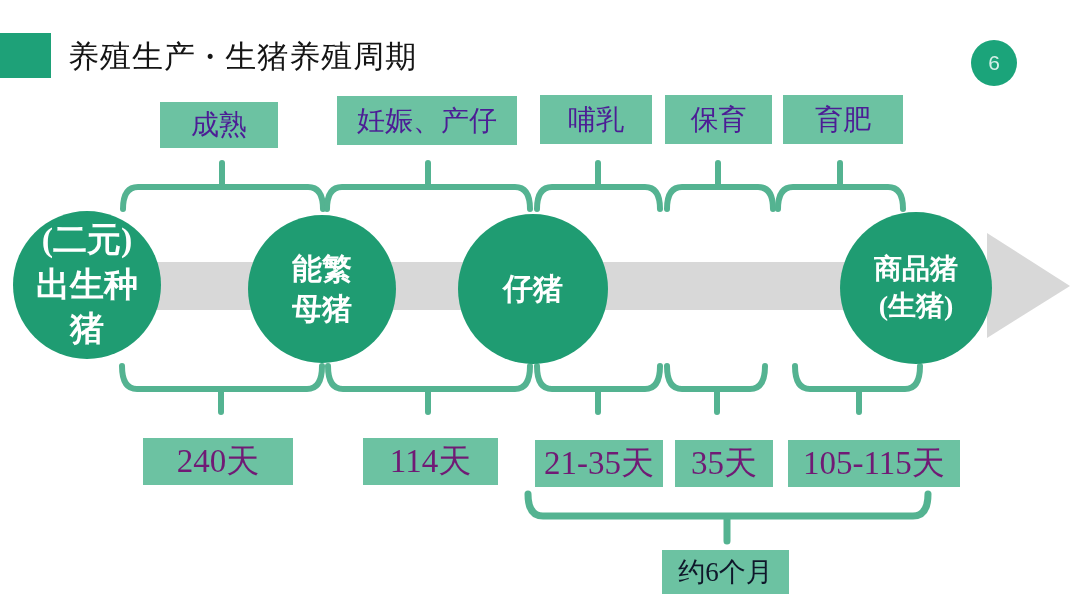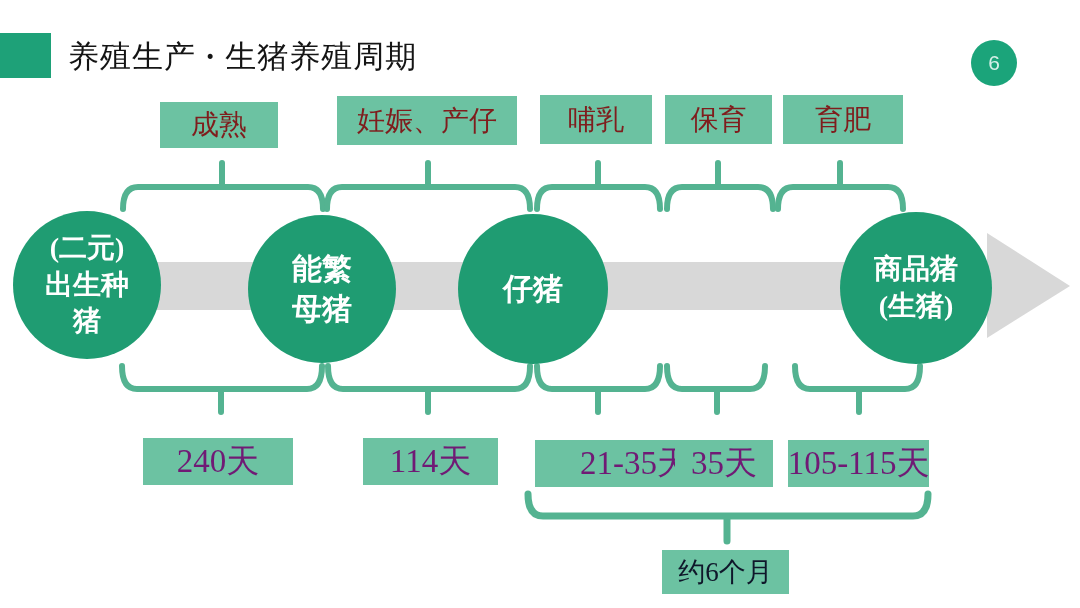--- a/index.html
+++ b/index.html
@@ -24,41 +24,41 @@
   .page-badge {
     position: absolute; left: 971px; top: 40px; width: 46px; height: 46px;
     border-radius: 50%; background: var(--badge-green, #1ba47a);
     color: rgba(255,255,255,0.82); font-size: 21px;
     display: flex; align-items: center; justify-content: center;
     font-family: "Liberation Sans", sans-serif;
   }
 
   
   .stage-label {
-    position: absolute; background: var(--box-green, #6cc2a2); color: #7f1d1d;
+    position: absolute; background: var(--box-green, #6cc2a2); color: #4c1d95;
     display: flex; align-items: center; justify-content: center;
     font-size: 28px; z-index: 3; white-space: nowrap;
   }
   .stage-label.s1 { left: 160px; top: 102px; width: 118px; height: 46px; }
   .stage-label.s2 { left: 337px; top:  96px; width: 180px; height: 49px; }
   .stage-label.s3 { left: 540px; top:  95px; width: 112px; height: 49px; text-align: right; }
   .stage-label.s4 { left: 665px; top:  95px; width: 107px; height: 49px; }
   .stage-label.s5 { left: 783px; top:  95px; width: 120px; height: 49px; }
 
   
   .duration-label {
     position: absolute; background: var(--box-green, #6cc2a2); color: #701a75;
     display: flex; align-items: center; justify-content: center;
     font-size: 33px; z-index: 3; white-space: nowrap;
   }
   .duration-label.d1 { left: 143px; top: 438px; width: 150px; height: 47px; }
   .duration-label.d2 { left: 363px; top: 438px; width: 135px; height: 47px; }
-  .duration-label.d3 { left: 535px; top: 440px; width: 128px; height: 47px; padding-left: 36px; }
+  .duration-label.d3 { left: 535px; top: 440px; width: 128px; height: 47px; }
   .duration-label.d4 { left: 675px; top: 440px; width:  98px; height: 47px; }
-  .duration-label.d5 { left: 788px; top: 440px; width: 141px; height: 47px; }
+  .duration-label.d5 { left: 788px; top: 440px; width: 172px; height: 47px; }
 
   .summary-label {
     position: absolute; left: 662px; top: 550px; width: 127px; height: 44px;
     background: var(--box-green, #6cc2a2); color: #0f172a;
     display: flex; align-items: center; justify-content: center;
     font-size: 27px; z-index: 3; white-space: nowrap;
   }
 
   
   #brace-svg { position: absolute; left: 0; top: 0; z-index: 1; }
@@ -69,21 +69,21 @@
   #brace-svg .arrow-shape { fill: var(--arrow-gray, #d8d8d8); stroke: none; }
 
   
   .node-circle {
     position: absolute; border-radius: 50%;
     background: var(--circle-green, #1f9c72); color: #ffffff;
     display: flex; align-items: center; justify-content: center;
     text-align: center; font-weight: 700; z-index: 2;
     white-space: pre-line; line-height: 1.32;
   }
-  .node-circle.n1 { left:  13px; top: 211px; width: 148px; height: 148px; font-size: 28px; }
+  .node-circle.n1 { left:  13px; top: 211px; width: 148px; height: 148px; font-size: 34px; }
   .node-circle.n2 { left: 248px; top: 215px; width: 148px; height: 148px; font-size: 30px; }
   .node-circle.n3 { left: 458px; top: 214px; width: 150px; height: 150px; font-size: 30px; }
   .node-circle.n4 { left: 840px; top: 212px; width: 152px; height: 152px; font-size: 28px; }
 </style>
 </head>
 <body>
 
 <div class="slide">
 
   <div class="accent-square"></div>

